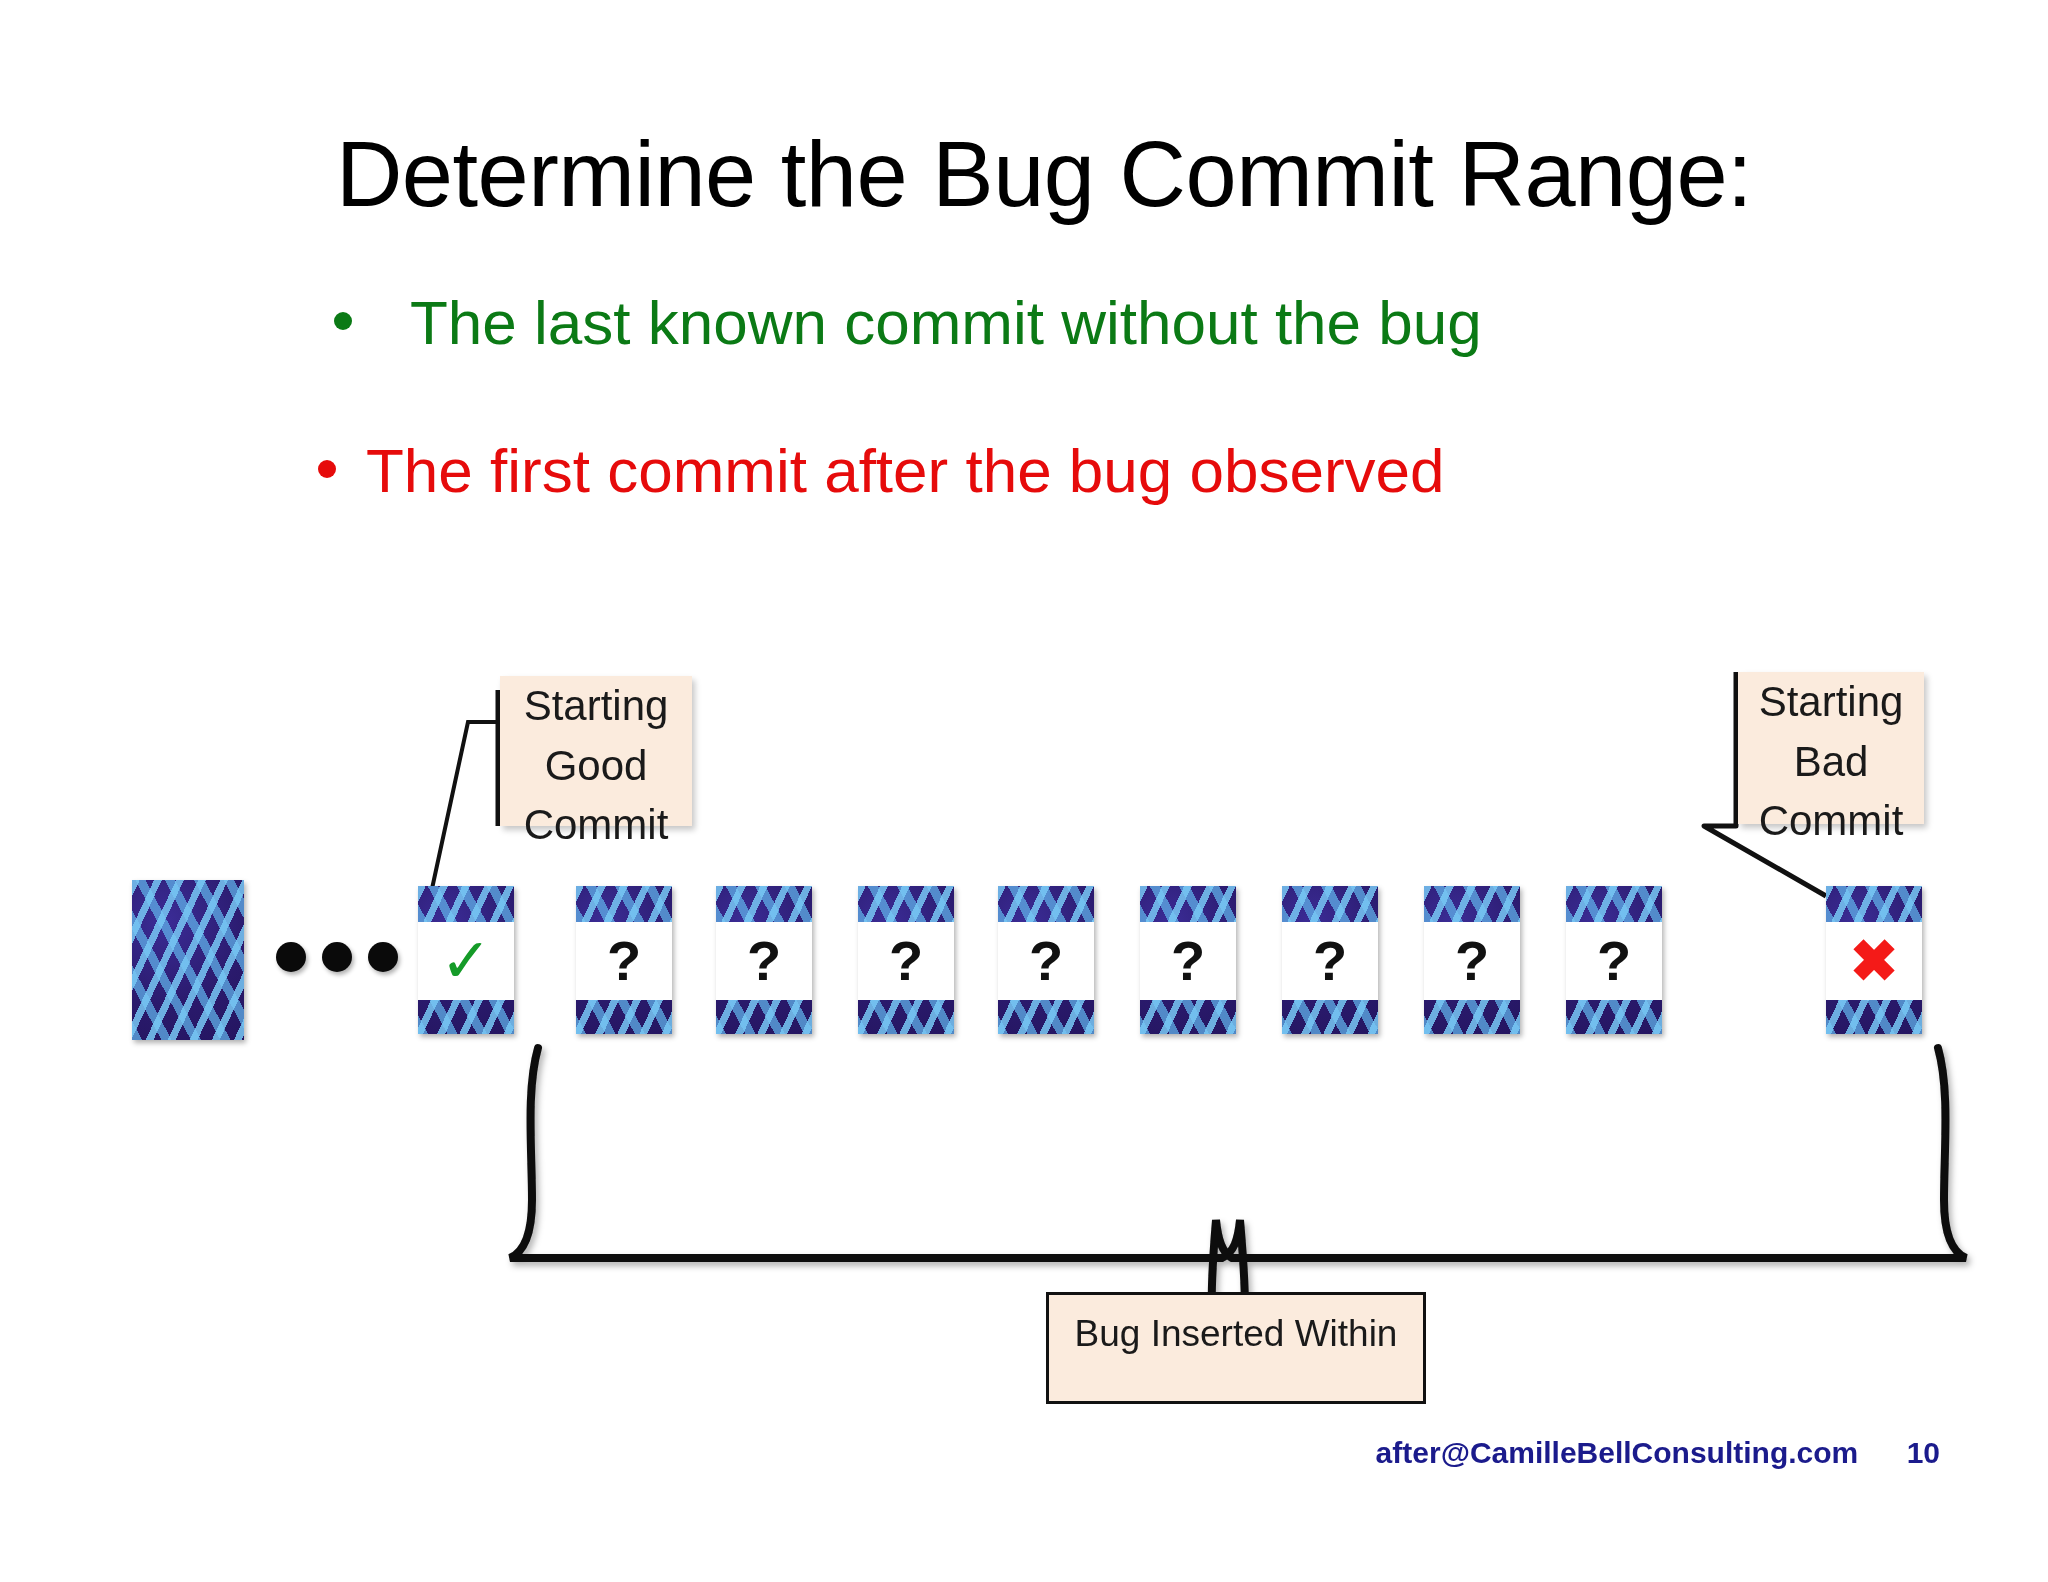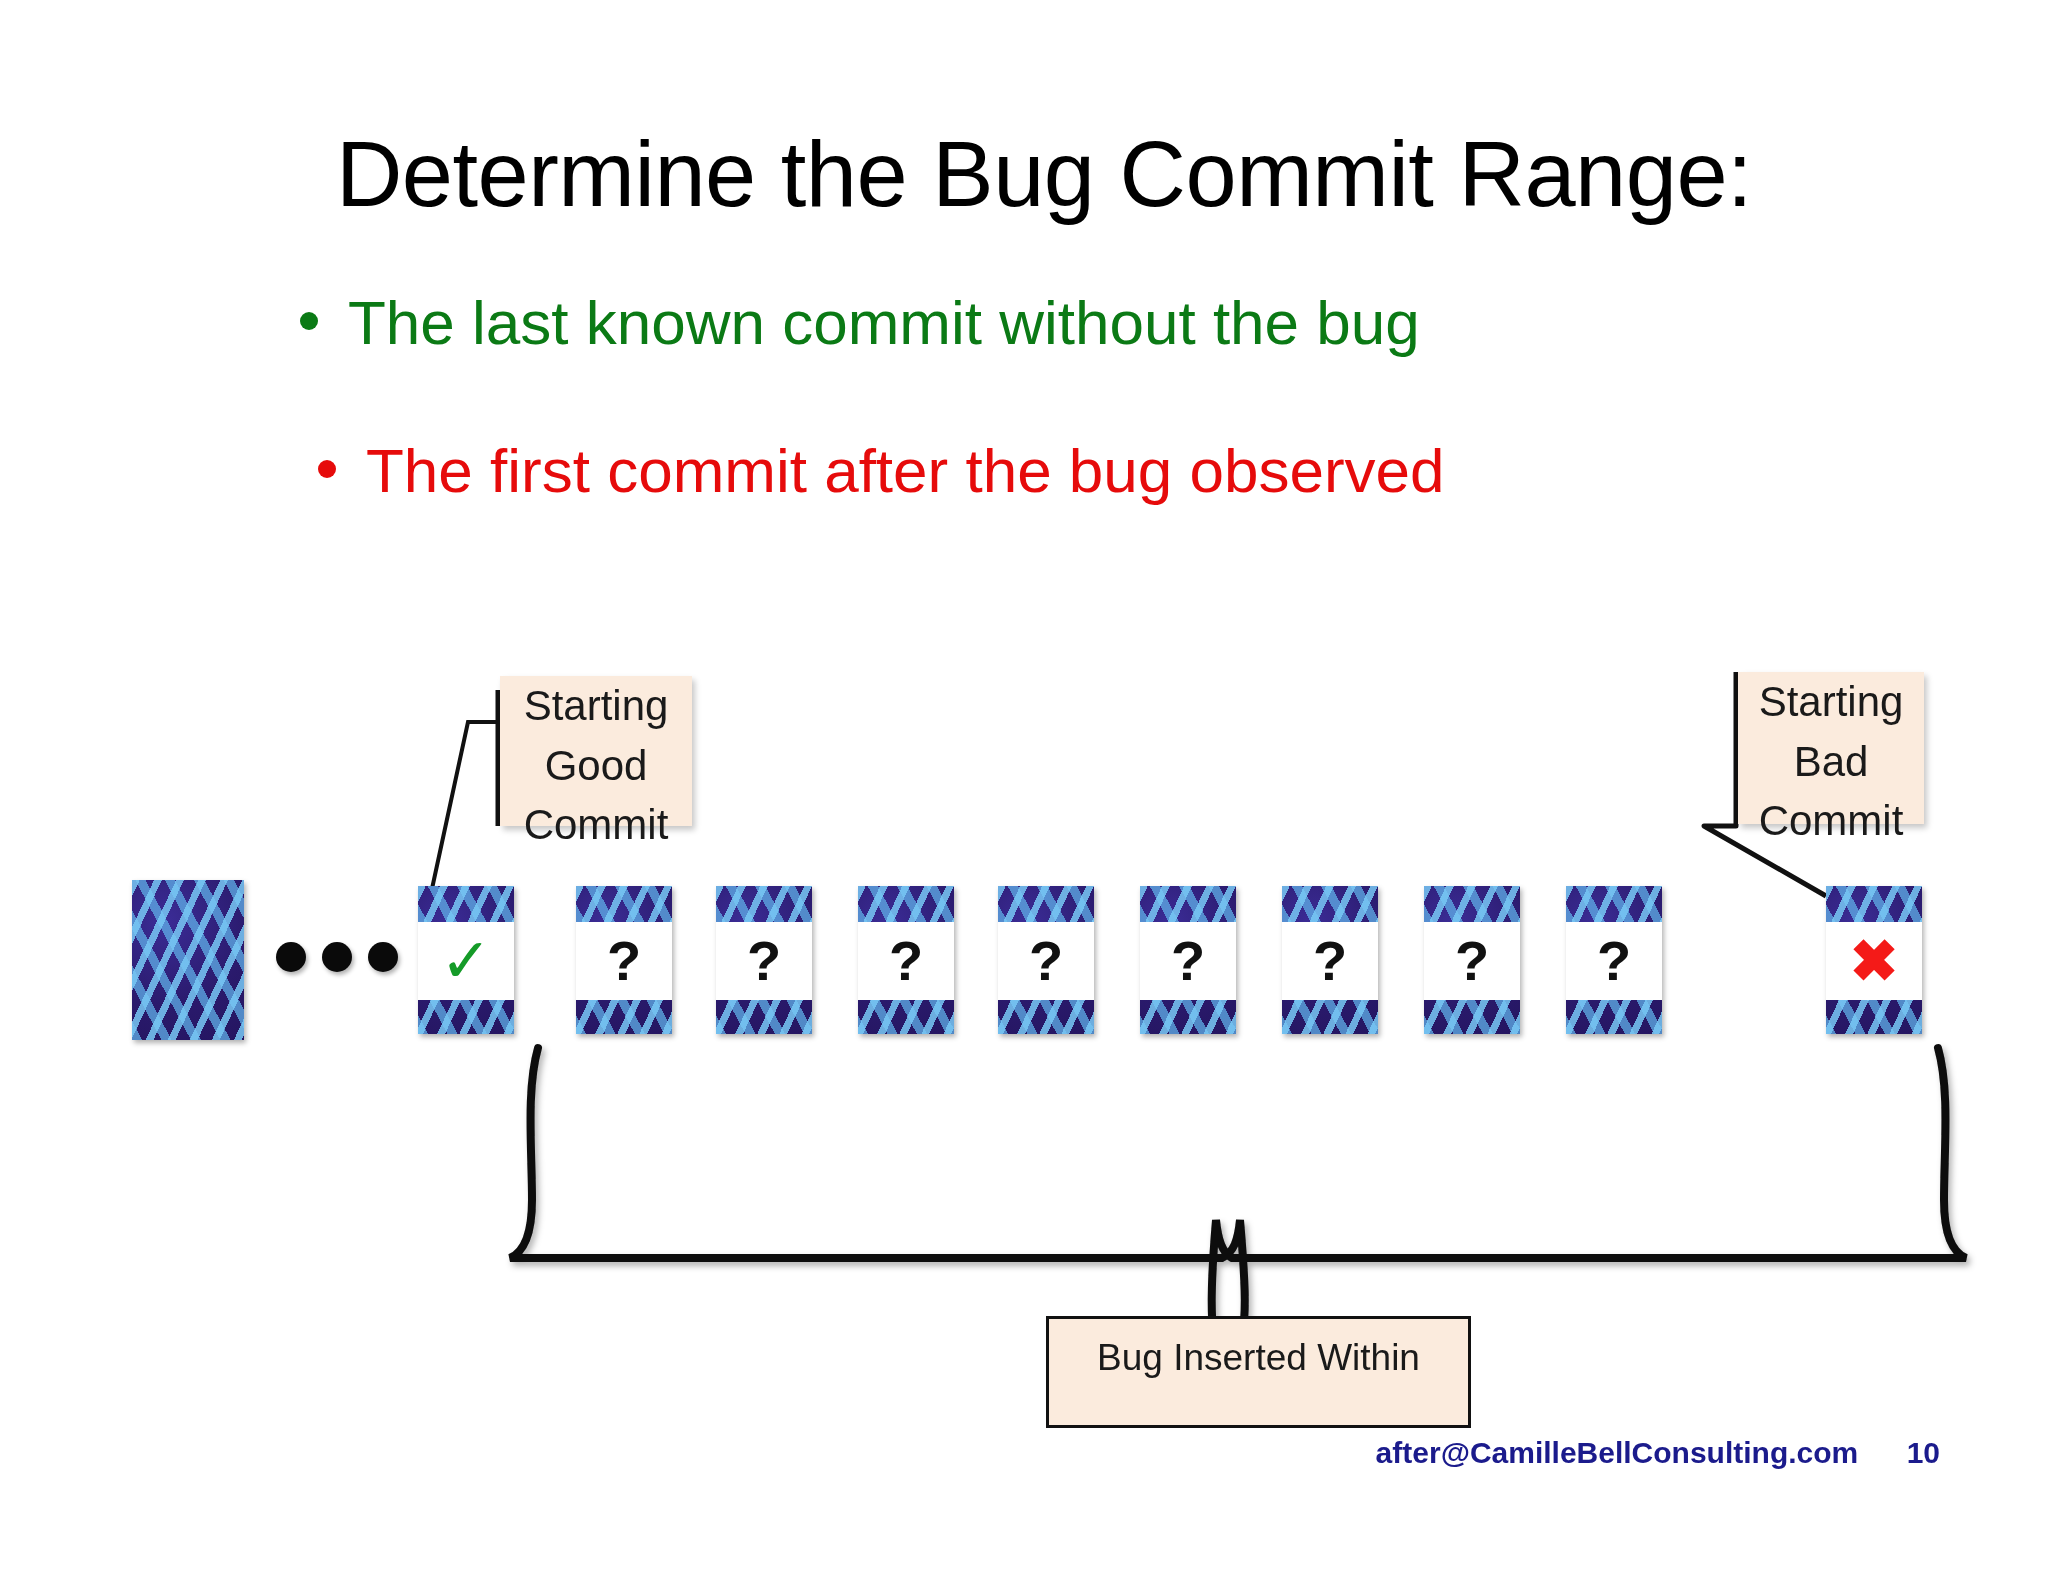--- a/index.html
+++ b/index.html
@@ -49,21 +49,21 @@
   .bullet-dot {
     display: inline-block;
     width: 18px;
     height: 18px;
     border-radius: 50%;
     margin-right: 30px;
     position: relative;
     top: -14px;
     flex: 0 0 auto;
   }
-  #bullet-1 { left: 300px; top: 292px; color: #0B7A15; }
+  #bullet-1 { left: 334px; top: 292px; color: #0B7A15; gap: 28px; }
   #bullet-1 .bullet-dot { background: #0B7A15; }
   #bullet-2 { left: 318px; top: 440px; color: #E60B0B; }
   #bullet-2 .bullet-dot { background: #E60B0B; }
 
   
   #chain {
     position: absolute;
     left: 0;
     top: 0;
     width: 2048px;
@@ -148,28 +148,27 @@
   }
   #callout-bad {
     left: 1738px;
     top: 672px;
     width: 186px;
     height: 152px;
   }
   #callout-range {
     left: 1046px;
     top: 1292px;
-    width: 425px;
+    width: 380px;
     height: 112px;
     border: 3px solid #111111;
     font-size: 37px;
     line-height: 1.34;
     padding: 14px 7px;
     box-shadow: none;
-    margin-top: 24px;
   }
 
   
   #footer {
     position: absolute;
     left: 0;
     top: 1436px;
     width: 2048px;
     text-align: right;
     padding-right: 108px;

